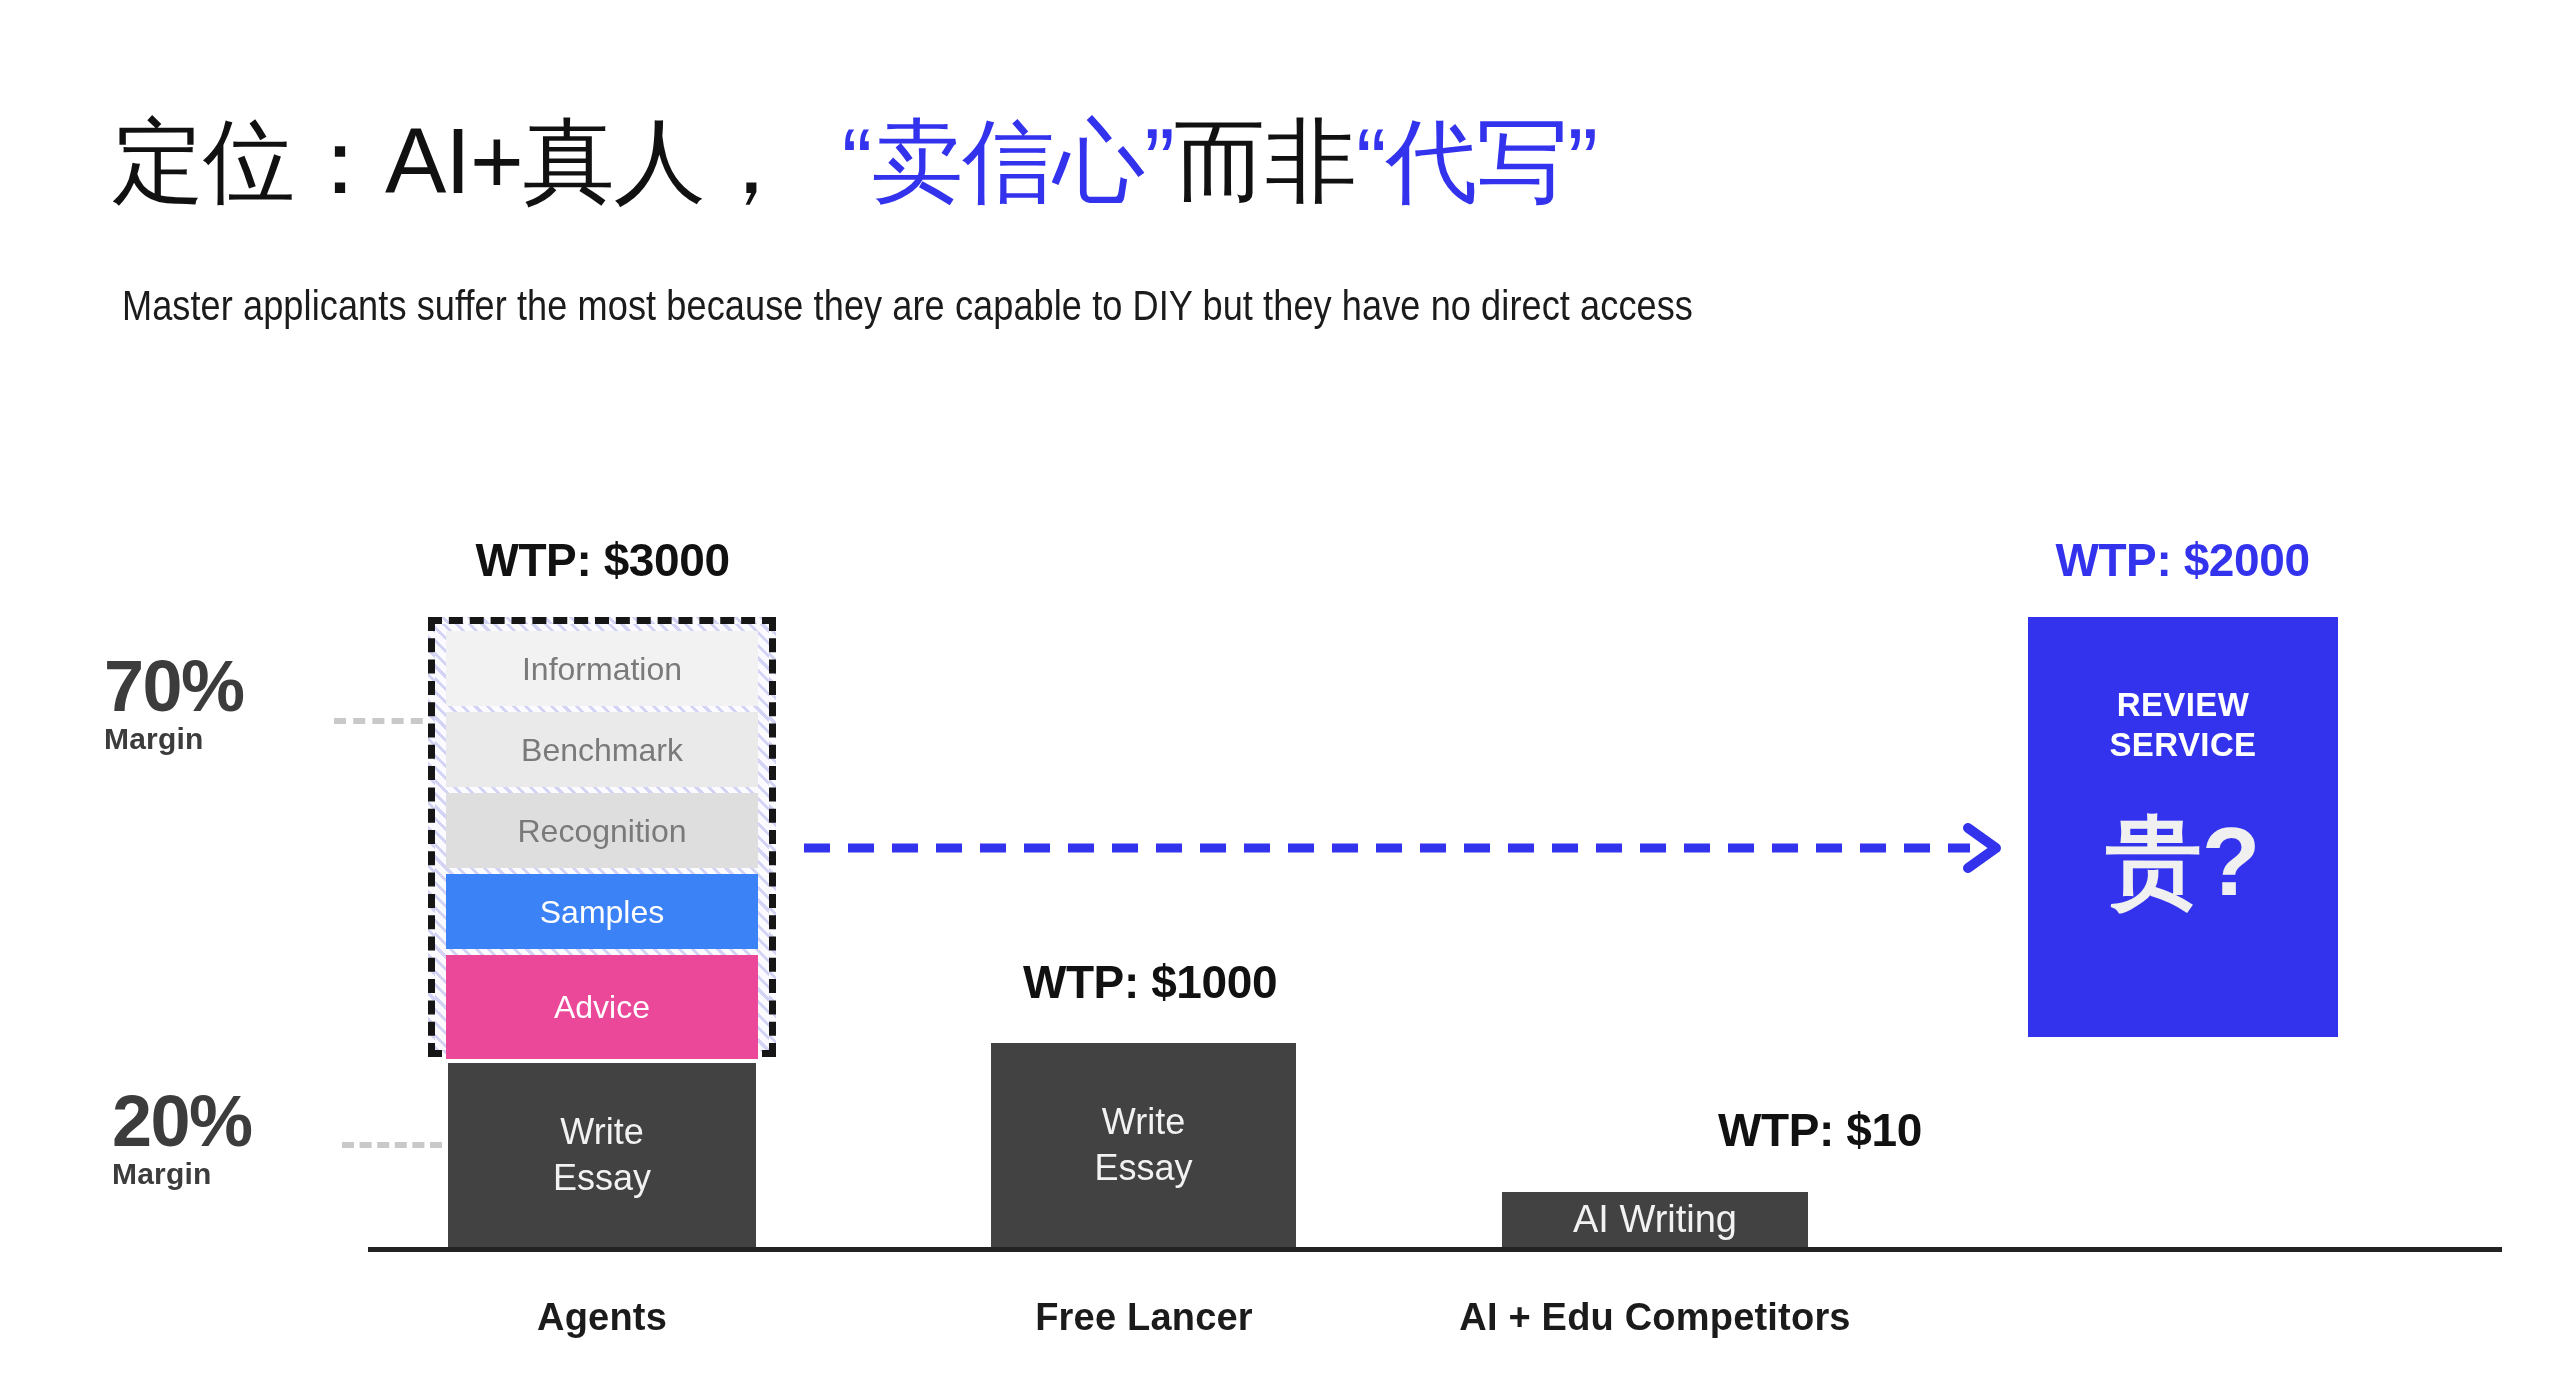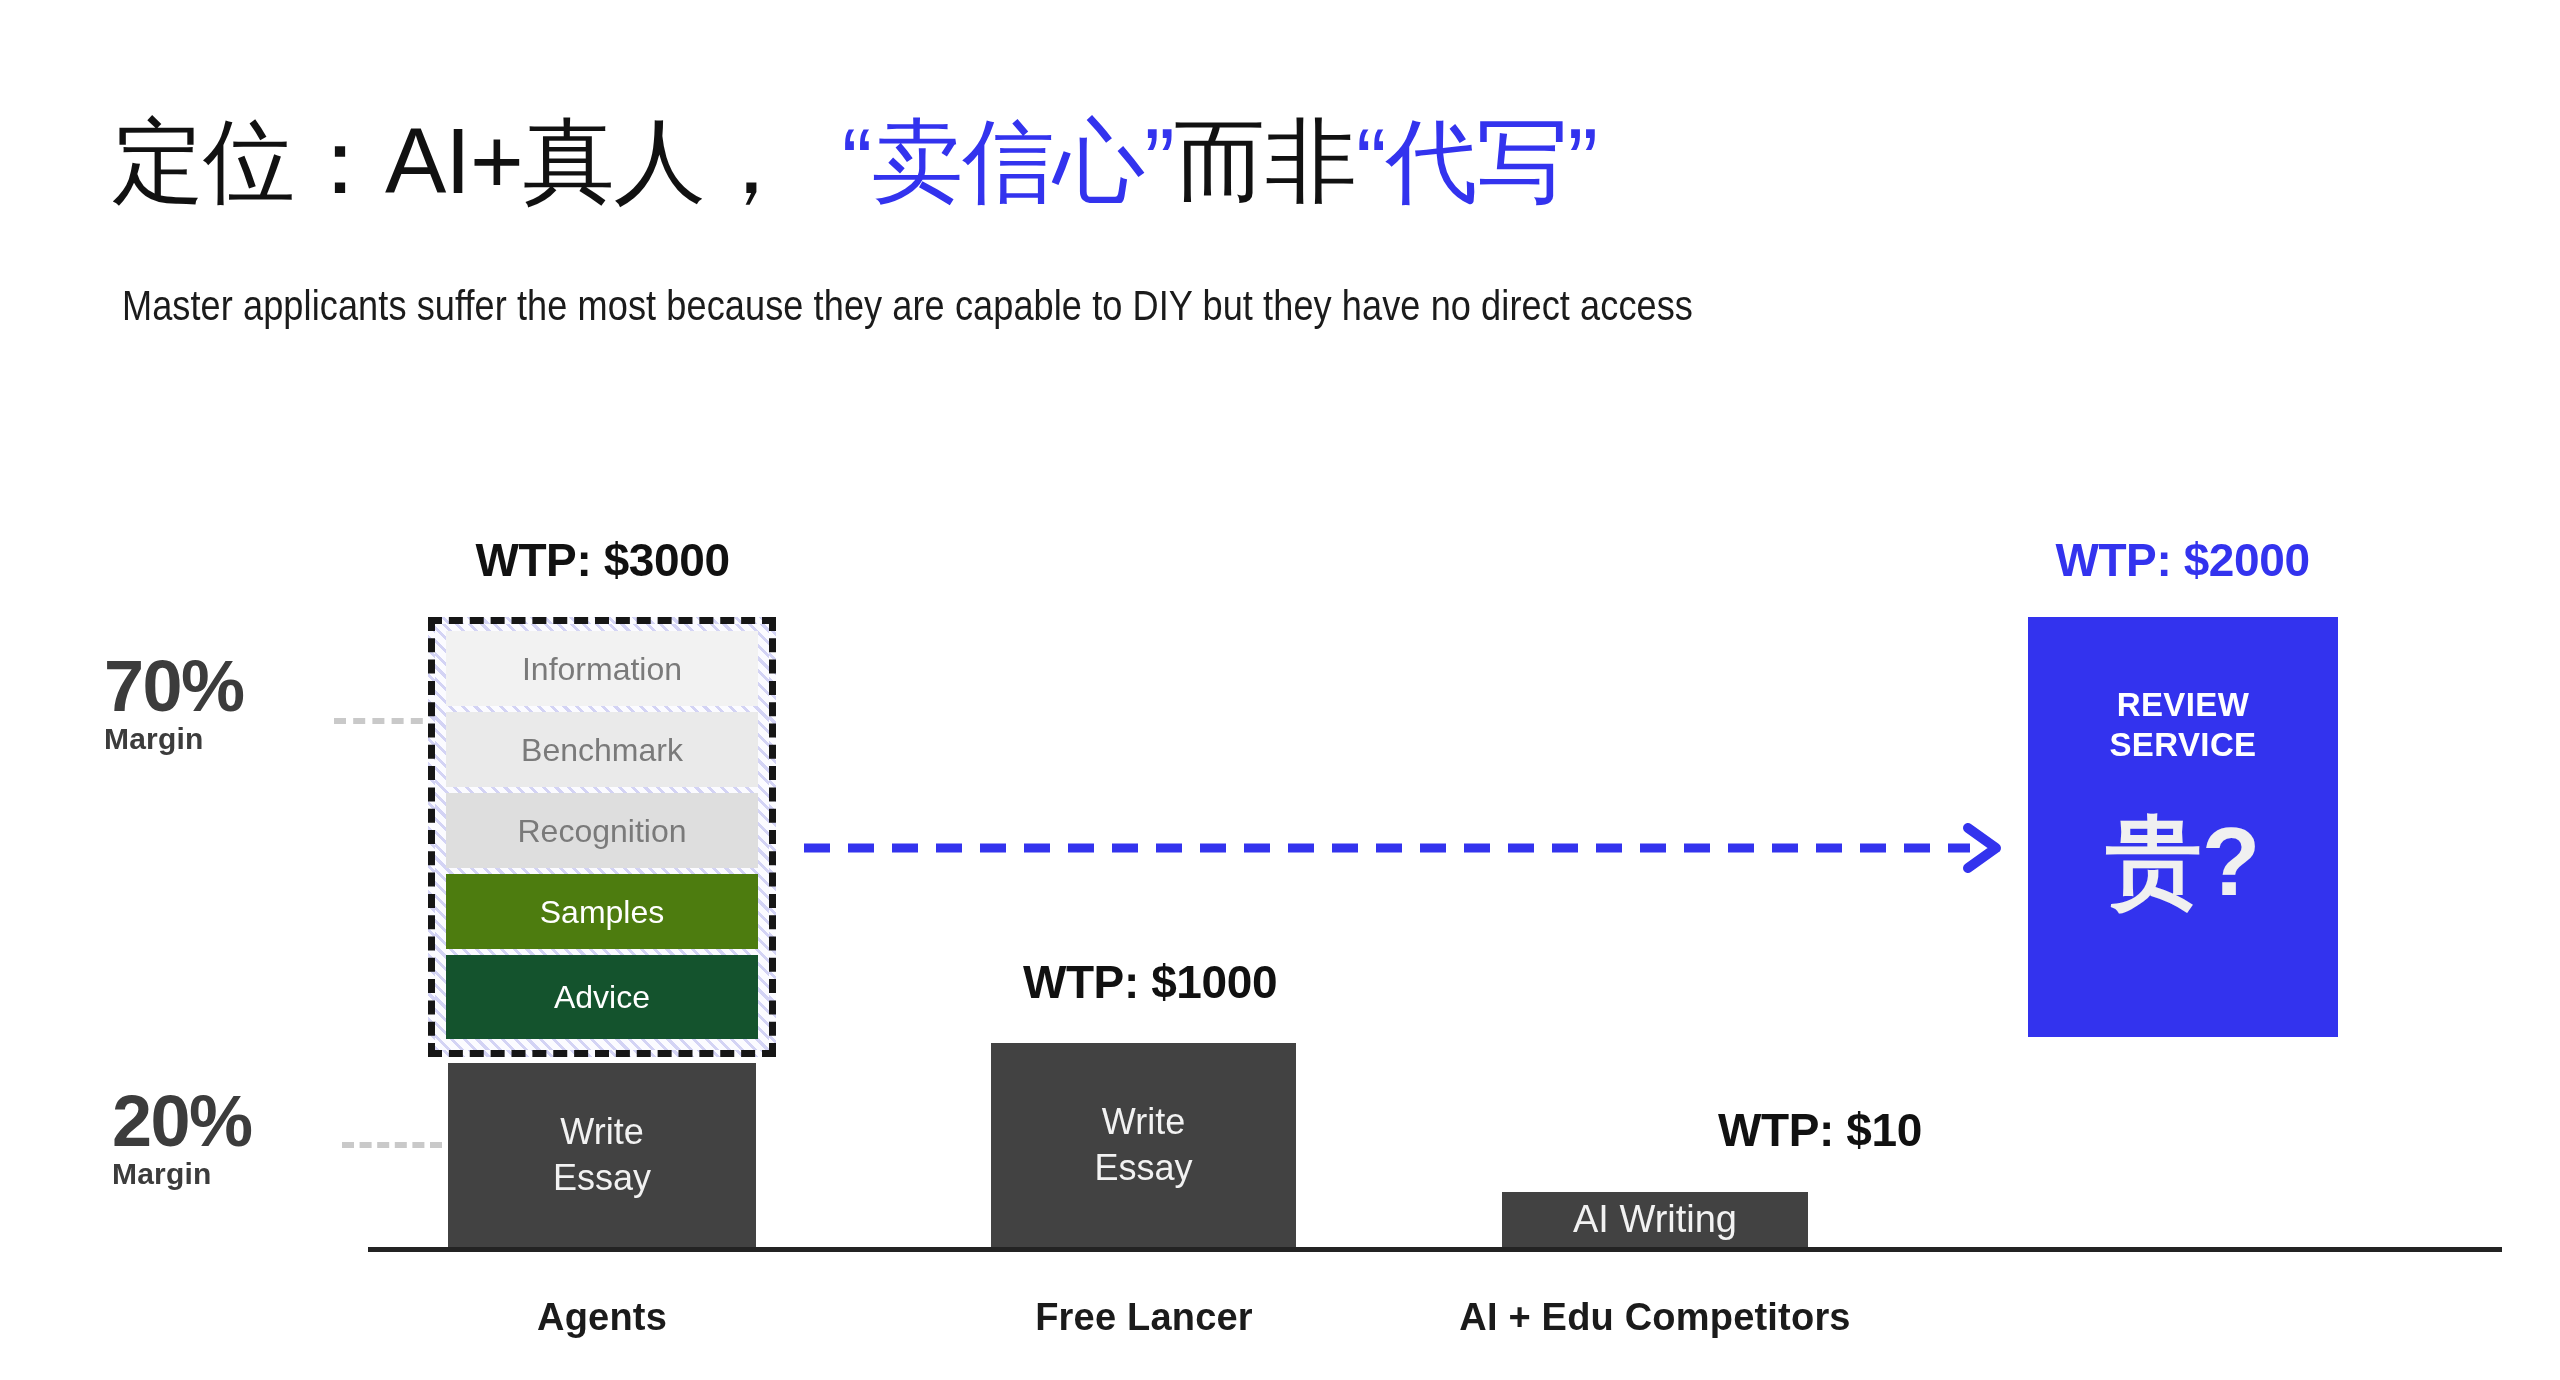--- a/index.html
+++ b/index.html
@@ -248,22 +248,22 @@
     <div class="margin-dash" id="margin-dash-20"></div>
 
     <div class="wtp" style="left:330px; top:533px; width:545px;">WTP: $3000</div>
 
     <div id="agents-box"></div>
 
     <div id="agents-stack">
       <div class="seg" style="background:#f2f2f2;color:#7a7a7a;">Information</div>
       <div class="seg" style="background:#eaeaea;color:#7a7a7a;">Benchmark</div>
       <div class="seg" style="background:#dedede;color:#7a7a7a;">Recognition</div>
-      <div class="seg" style="background:#4d7c0f;color:#ffffff;">Samples</div>
-      <div class="seg" style="background:#14532d;color:#ffffff;height:84px;margin-bottom:4px;">Advice</div>
+      <div class="seg" style="background:#3b82f6;color:#ffffff;">Samples</div>
+      <div class="seg" style="background:#ec4899;color:#ffffff;height:104px;margin-bottom:4px;">Advice</div>
     </div>
 
     <div class="bar-dark" style="left:448px; top:1063px; width:308px; height:184px; flex-direction:column;">
       <span>Write</span>
       <span>Essay</span>
     </div>
 
     <div class="col-label" style="left:430px; width:344px;">Agents</div>
 
     <div id="flow-arrow">

